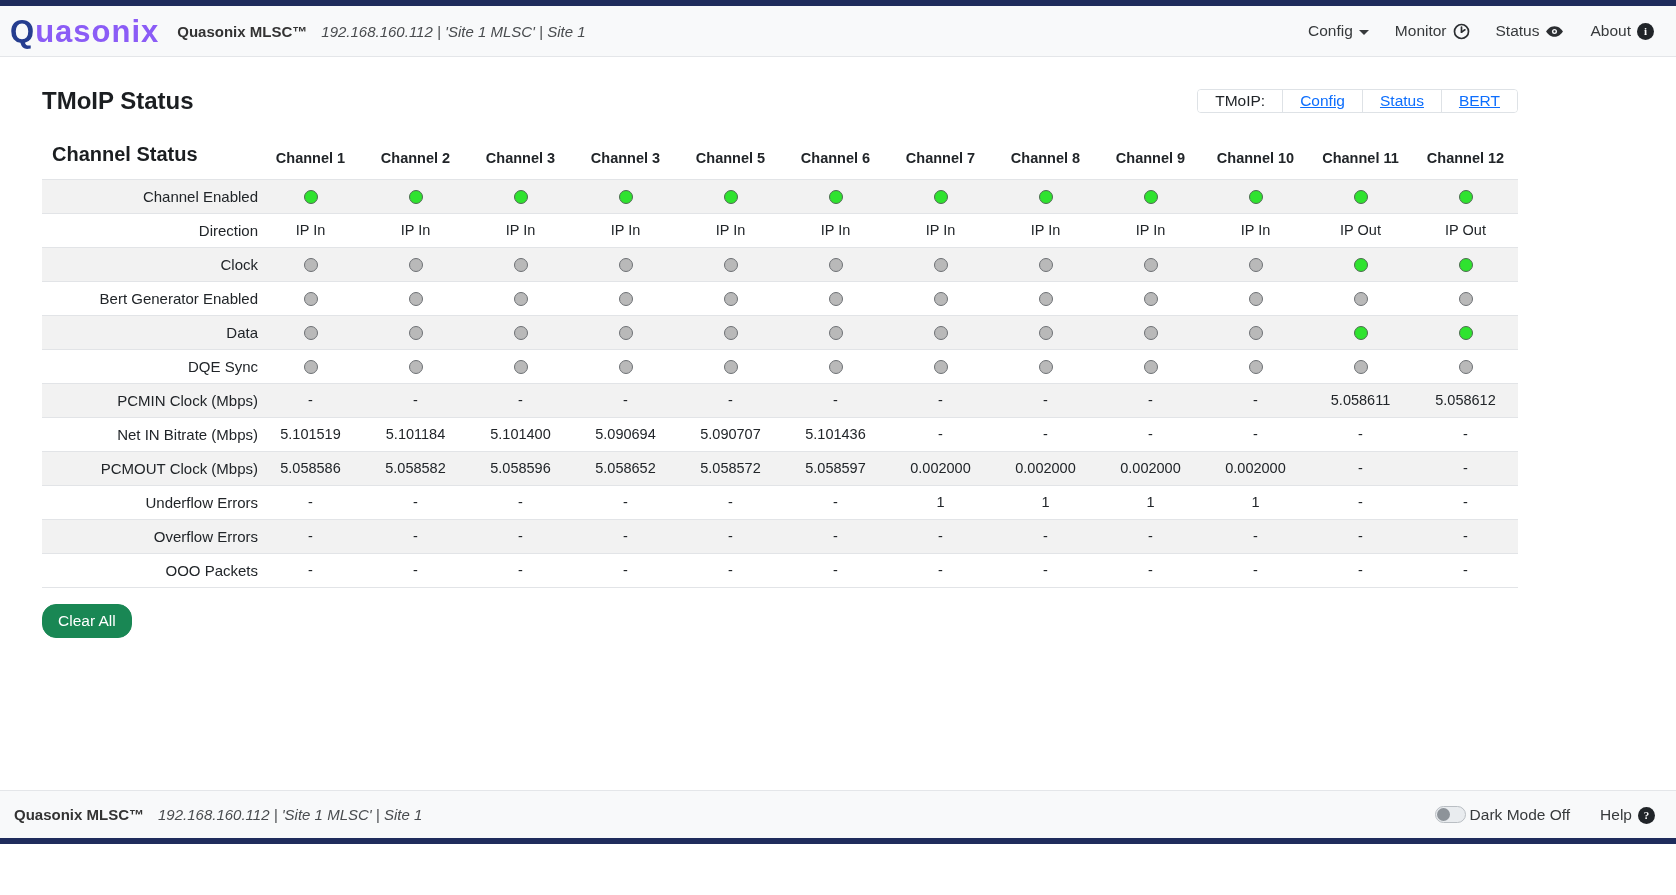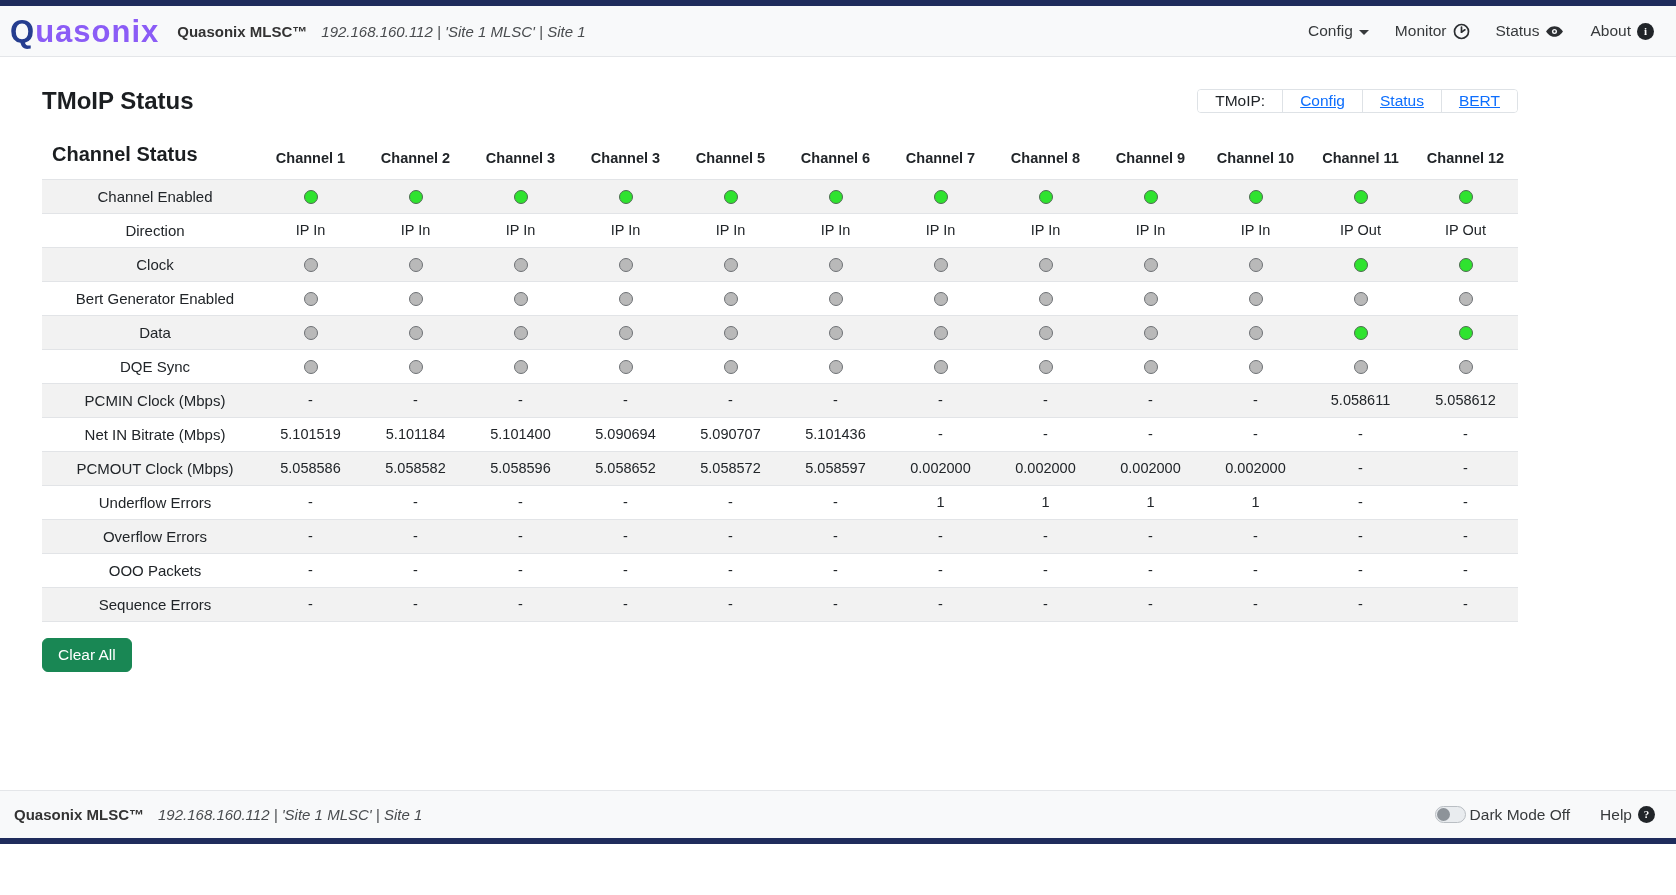--- a/index.html
+++ b/index.html
@@ -26,36 +26,36 @@
   .btn-group .seg:last-child { border-right:none; }
   .btn-group .seg.label { color:#212529; }
   .btn-group .seg.link a, .btn-group .seg.link { color:#0d6efd; text-decoration:underline; cursor:pointer; }
   
   table { border-collapse:collapse; width:1476px; margin-top:14px; table-layout:fixed; }
   col.label-col { width:216px; }
   col.chan-col { width:105px; }
   thead th { text-align:center; vertical-align:bottom; padding-bottom:13px; font-size:14.5px; font-weight:bold; height:50px; }
   thead th.section-title { text-align:left; font-size:20px; font-weight:bold; padding-left:10px; color:#1b1e21; }
   tbody td { height:34px; border-top:1px solid #e2e4e7; font-size:14.5px; text-align:center; vertical-align:middle; }
-  tbody td.row-label { text-align:center; padding-left:10px; font-size:15px;margin-top:37px; }
+  tbody td.row-label { text-align:right; padding-left:10px; font-size:15px;margin-top:37px; }
   tbody tr:nth-child(odd) { background:#f2f2f2; }
   tbody tr:last-child { border-bottom:1px solid #e2e4e7; }
   tbody { border-bottom:1px solid #e2e4e7; }
   .led { width:14px; height:14px; border-radius:50%; display:inline-block; vertical-align:middle; border:1px solid #5f6368; }
   .led-green { background:#2fe32f; border-color:#4f6b52; }
   .led-gray  { background:#b9b9b9; border-color:#6e7175; }
   
-  .clear-btn { margin-top:16px; background:#198754; color:#fff; border:1px solid #198754; border-radius:6px; font-size:15.5px; padding:7px 15px; cursor:pointer; font-family:"Liberation Sans", sans-serif; }
+  .clear-btn { margin-top:16px; background:#198754; color:#fff; border:1px solid #198754; border-radius:14px; font-size:15.5px; padding:7px 15px; cursor:pointer; font-family:"Liberation Sans", sans-serif; }
   
   .footer { position:absolute; top:790px; left:0; width:100%; height:48px; background:#f8f9fa; border-top:1px solid #e4e6e9; display:flex; align-items:center; padding:0 21px 0 14px; }
   .footer .brand-name { font-size:15px; }
   .footer-right { margin-left:auto; display:flex; align-items:center; gap:4px; font-size:15.5px; color:#373a3c; }
   .switch { width:31px; height:17px; border-radius:9px; background:#e9ecef; border:1px solid #b9bec3; position:relative; cursor:pointer; display:inline-block; }
   .switch .knob { width:13px; height:13px; border-radius:50%; background:#8d9399; position:absolute; left:1px; top:1px; }
-  .help-wrap { display:flex; align-items:flex-start; gap:6px; margin-left:26px; cursor:pointer; }
+  .help-wrap { display:flex; align-items:flex-end; gap:6px; margin-left:26px; cursor:pointer; }
   .bottom-strip { position:absolute; top:838px; left:0; width:100%; height:6px; background:#1f2c5c; }
 </style>
 </head>
 <body>
 
 <div class="navy-strip"></div>
 
 <header class="topbar">
   <div class="logo">
     <span class="q">Q</span>
@@ -310,35 +310,20 @@
           <td>-</td>
           <td>-</td>
           <td>-</td>
           <td>-</td>
           <td>-</td>
           <td>-</td>
           <td>-</td>
           <td>-</td>
           <td>-</td>
         </tr>
-        <tr>
-          <td class="row-label">Sequence Errors</td>
-          <td>-</td>
-          <td>-</td>
-          <td>-</td>
-          <td>-</td>
-          <td>-</td>
-          <td>-</td>
-          <td>-</td>
-          <td>-</td>
-          <td>-</td>
-          <td>-</td>
-          <td>-</td>
-          <td>-</td>
-        </tr>
       </tbody>
   </table>
 
   <button class="clear-btn">Clear All</button>
 </main>
 
 <footer class="footer">
   <span class="brand-name">Quasonix MLSC™</span>
   <span class="device-info">192.168.160.112 | 'Site 1 MLSC' | Site 1</span>
   <div class="footer-right">

